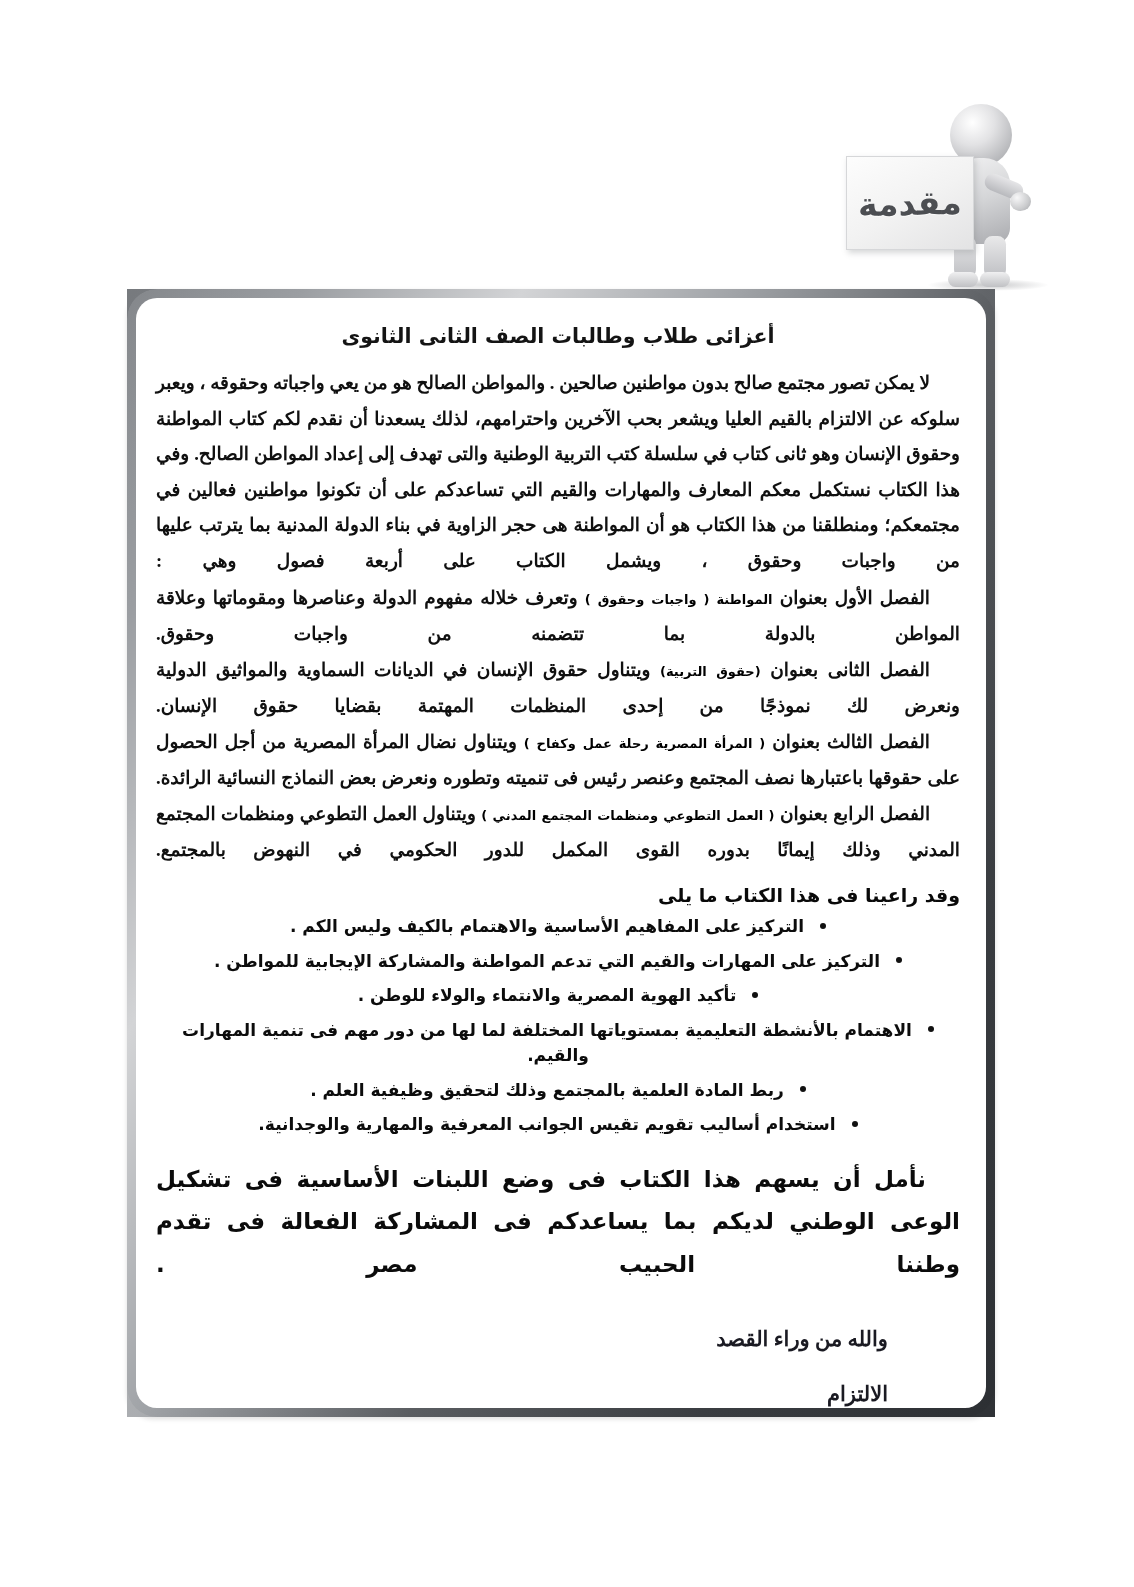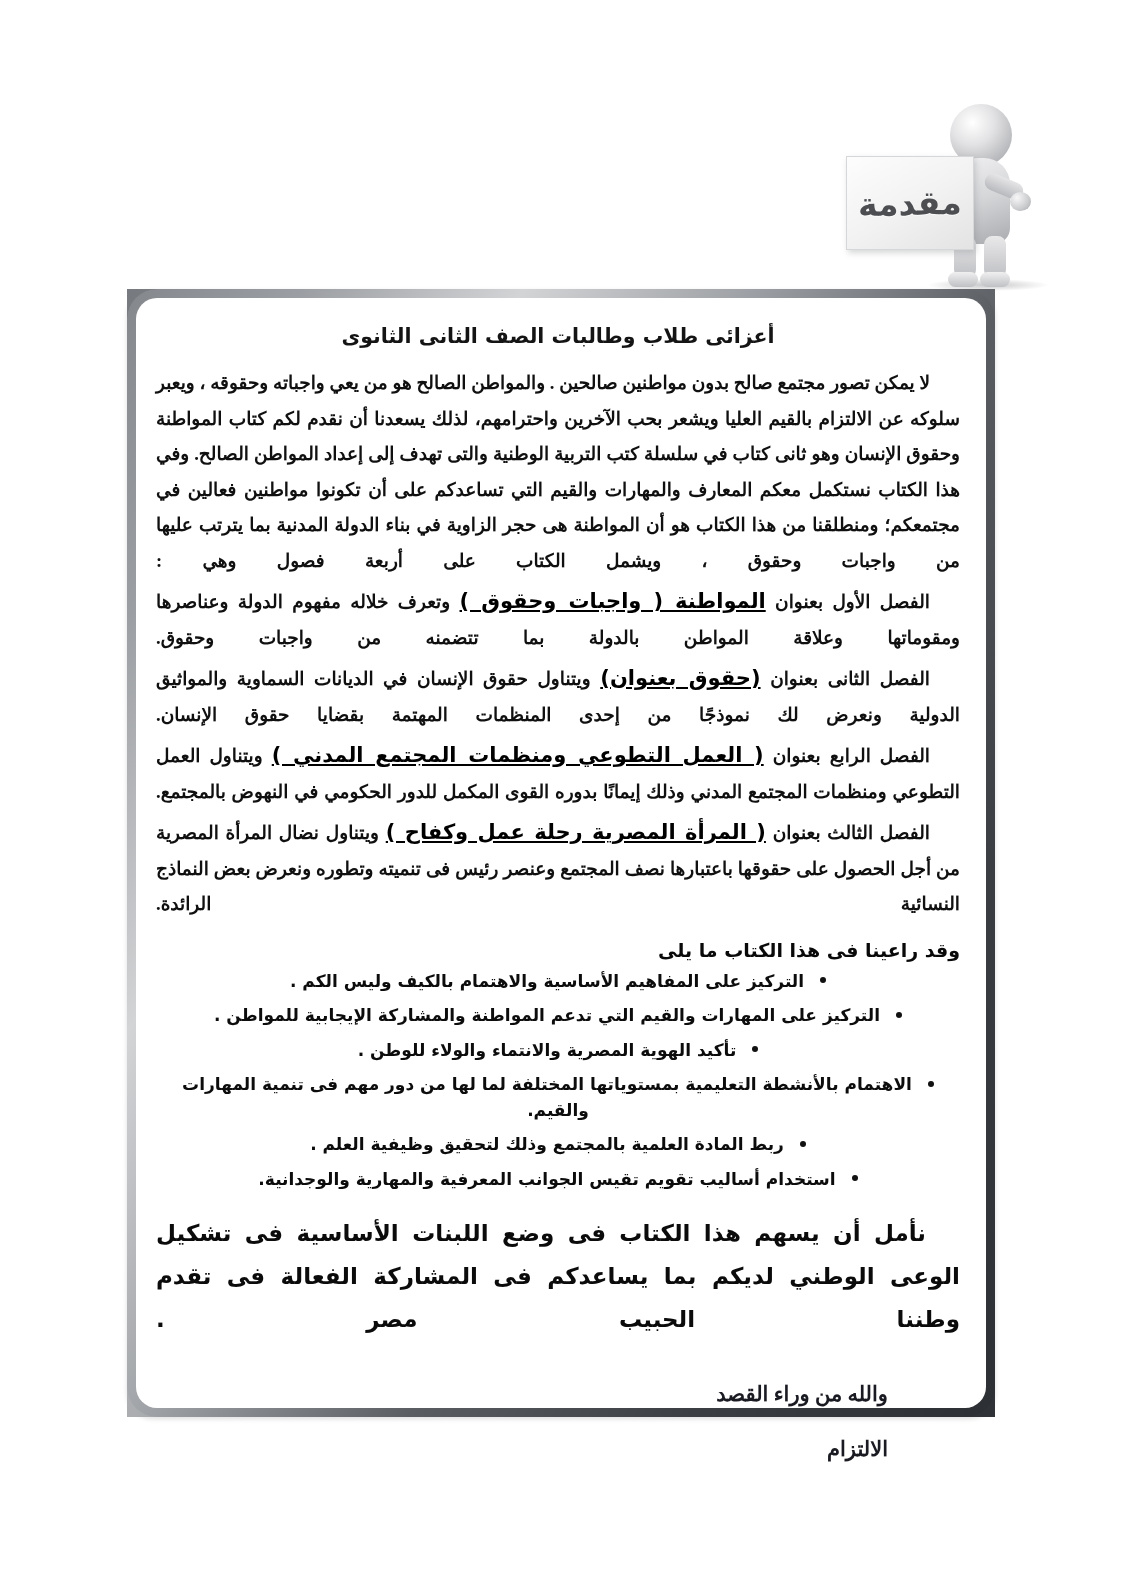--- a/index.html
+++ b/index.html
@@ -218,23 +218,22 @@
   .para.indent {
     text-indent: 30px;
   }
   .para.chapter {
     text-indent: 30px;
     margin-bottom: 1px;
   }
   .term {
     font-family: "DejaVu Sans", "Liberation Sans", sans-serif;
     font-weight: bold;
-    font-size: 21px;
+    font-size: 13px;
     color: #000000;
-    text-decoration: underline;
   }
 
   .section-heading {
     font-family: "DejaVu Sans", "Liberation Sans", sans-serif;
     font-size: 19px;
     font-weight: bold;
     color: #090909;
     text-align: right;
     margin: 16px 0 8px 0;
   }
@@ -323,36 +322,36 @@
     <p class="para indent">لا يمكن تصور مجتمع صالح بدون مواطنين صالحين . والمواطن الصالح هو من يعي واجباته وحقوقه ، ويعبر سلوكه عن الالتزام بالقيم العليا ويشعر بحب الآخرين واحترامهم، لذلك يسعدنا أن نقدم لكم كتاب المواطنة وحقوق الإنسان  وهو ثانى كتاب في سلسلة كتب التربية الوطنية  والتى تهدف إلى إعداد المواطن  الصالح.  وفي هذا الكتاب نستكمل معكم  المعارف والمهارات والقيم التي تساعدكم على أن تكونوا مواطنين فعالين في مجتمعكم؛ ومنطلقنا من هذا الكتاب هو أن المواطنة  هى  حجر الزاوية في بناء  الدولة  المدنية  بما يترتب عليها من واجبات وحقوق ، ويشمل الكتاب على أربعة فصول وهي :</p>
 
     <p class="para chapter">
       <span>الفصل الأول بعنوان</span>
       <span class="term">المواطنة ( واجبات وحقوق )</span>
       <span>وتعرف خلاله مفهوم الدولة  وعناصرها ومقوماتها وعلاقة المواطن بالدولة بما تتضمنه من واجبات وحقوق.</span>
     </p>
 
     <p class="para chapter">
       <span>الفصل الثانى بعنوان</span>
-      <span class="term">(حقوق بعنوان)</span>
+      <span class="term">(حقوق التربية)</span>
       <span>ويتناول حقوق الإنسان  في الديانات السماوية والمواثيق الدولية ونعرض لك نموذجًا من إحدى المنظمات المهتمة بقضايا حقوق الإنسان.</span>
+    </p>
+
+    <p class="para chapter">
+      <span>الفصل الثالث بعنوان</span>
+      <span class="term">( المرأة المصرية رحلة عمل وكفاح )</span>
+      <span>ويتناول نضال المرأة المصرية من أجل الحصول على حقوقها  باعتبارها نصف المجتمع وعنصر رئيس فى تنميته وتطوره  ونعرض بعض النماذج النسائية الرائدة.</span>
     </p>
 
     <p class="para chapter">
       <span>الفصل الرابع بعنوان</span>
       <span class="term">( العمل التطوعي ومنظمات المجتمع المدني )</span>
       <span>ويتناول العمل التطوعي ومنظمات المجتمع المدني  وذلك إيمانًا بدوره  القوى المكمل للدور الحكومي في النهوض بالمجتمع.</span>
     </p>
 
-    <p class="para chapter">
-      <span>الفصل الثالث بعنوان</span>
-      <span class="term">( المرأة المصرية رحلة عمل وكفاح )</span>
-      <span>ويتناول نضال المرأة المصرية من أجل الحصول على حقوقها  باعتبارها نصف المجتمع وعنصر رئيس فى تنميته وتطوره  ونعرض بعض النماذج النسائية الرائدة.</span>
-    </p>
-
     <h2 class="section-heading">وقد راعينا فى هذا الكتاب ما يلى</h2>
 
     <ul class="bullets">
       <li>
         <span class="bullet-dot"></span><span>التركيز على المفاهيم الأساسية والاهتمام بالكيف وليس الكم .</span>
       </li>
       <li>
         <span class="bullet-dot"></span><span>التركيز على المهارات والقيم التي تدعم المواطنة والمشاركة الإيجابية للمواطن .</span>
       </li>
       <li>

